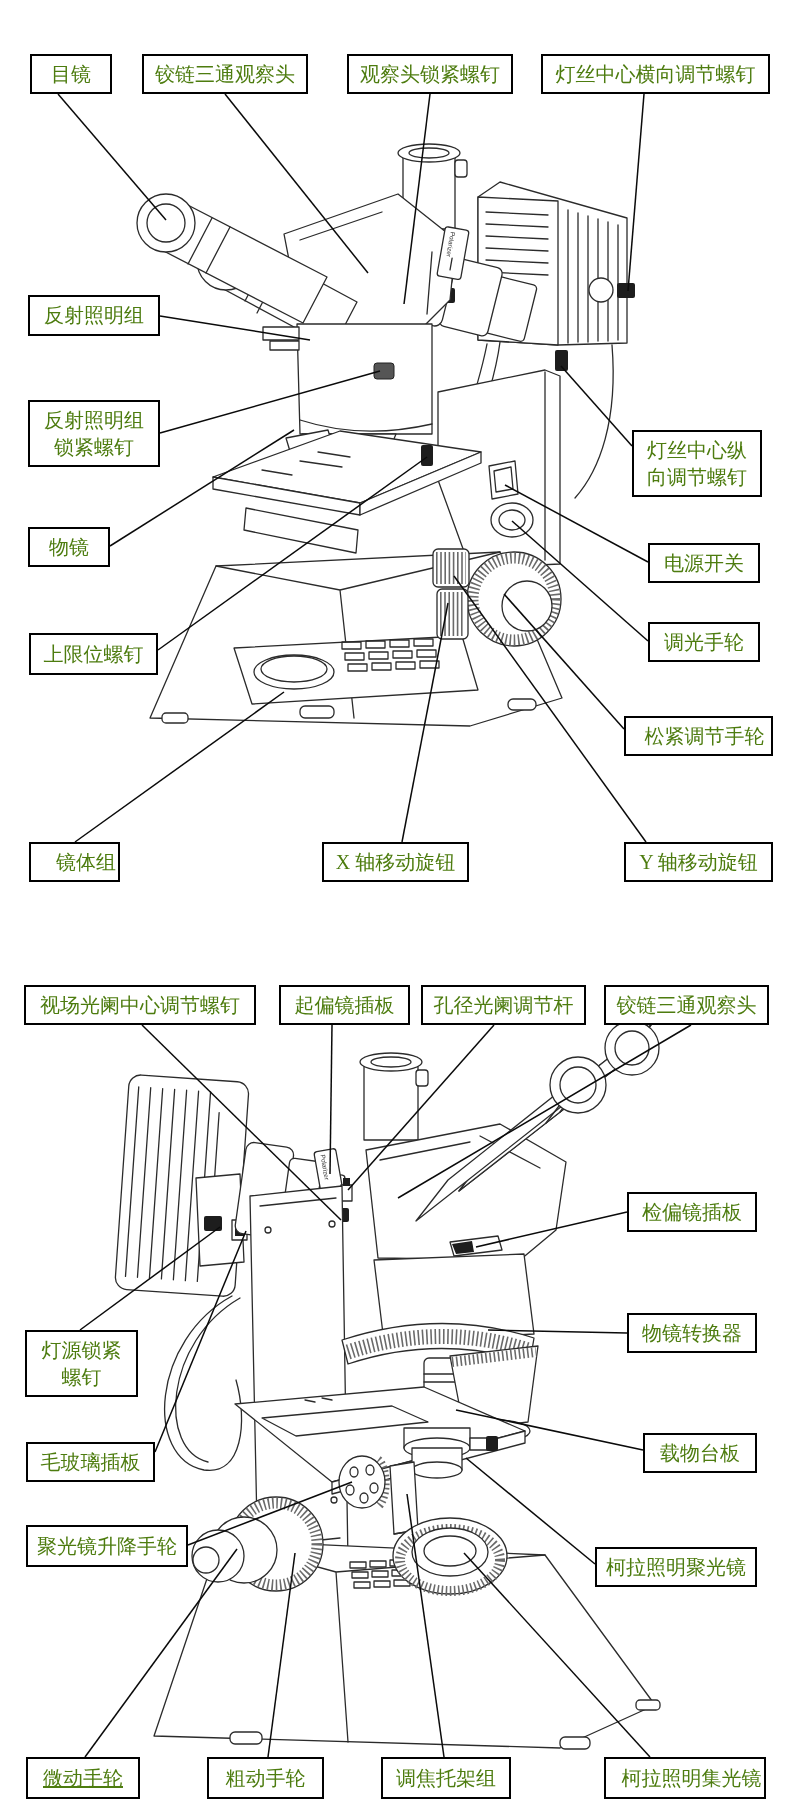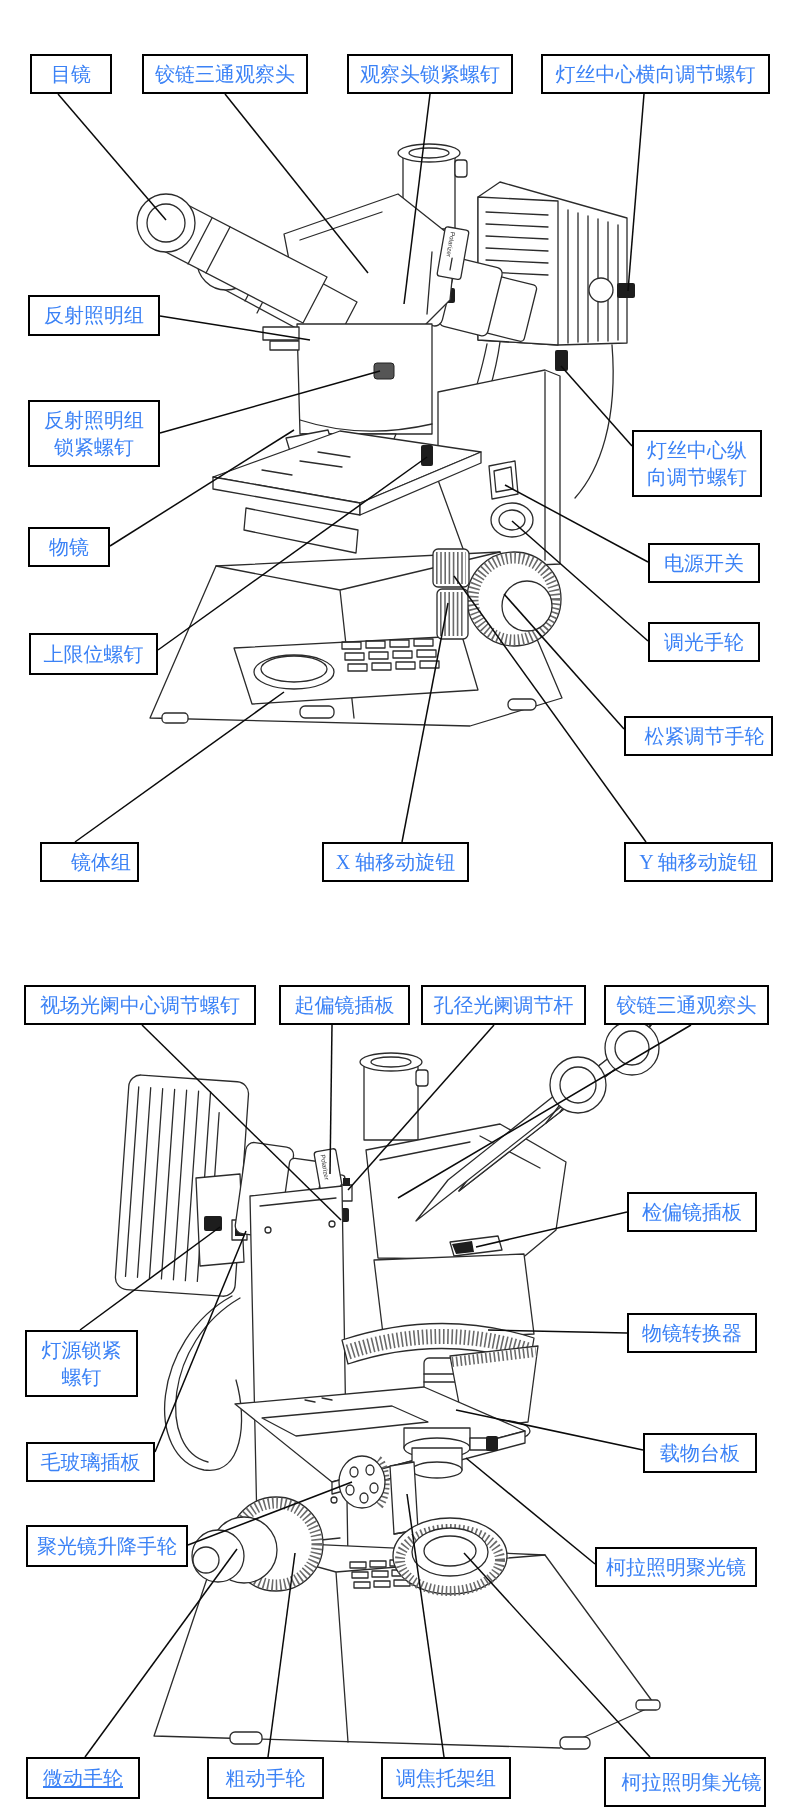--- a/index.html
+++ b/index.html
@@ -2,21 +2,21 @@
 <html><head>
 <meta charset="utf-8">
 <style>
   html,body{margin:0;padding:0;background:#fff;}
   .page{position:relative;width:790px;height:1819px;background:#fff;overflow:hidden;
         font-family:"Liberation Serif","DejaVu Serif",serif;}
   .art,.overlay{position:absolute;left:0;}
   .overlay{top:0;width:790px;height:1819px;pointer-events:none;}
   .callout{position:absolute;box-sizing:border-box;border:2px solid #000;background:#fff;
            display:flex;align-items:center;justify-content:center;text-align:center;
-           font-size:20px;line-height:27px;color:#3b82f6;white-space:pre-line;z-index:3;}
+           font-size:20px;line-height:27px;color:#4d7c0f;white-space:pre-line;z-index:3;}
   svg .s{fill:none;stroke:#2b2b2b;stroke-width:1.3;stroke-linejoin:round;stroke-linecap:round;}
   svg .sf{fill:#fff;stroke:#2b2b2b;stroke-width:1.3;stroke-linejoin:round;}
   svg .k{fill:#1d1d1d;stroke:none;}
   svg .kf{fill:#555;stroke:#222;stroke-width:1;}
   svg .kn{fill:none;stroke:#6a6a6a;stroke-dasharray:1.6,2.6;}
   svg .tiny{font-family:"Liberation Sans","DejaVu Sans",sans-serif;font-size:6.5px;fill:#333;}
   .leader{stroke:#0a0a0a;stroke-width:1.5;}
 </style>
 </head>
 <body>
@@ -335,21 +335,21 @@
 
 <div class="callout" style="left: 30px; top: 54px; width: 82px; height: 40px;">目镜</div>
     <div class="callout" style="left: 142px; top: 54px; width: 166px; height: 40px;">铰链三通观察头</div>
     <div class="callout" style="left: 347px; top: 54px; width: 166px; height: 40px;">观察头锁紧螺钉</div>
     <div class="callout" style="left: 541px; top: 54px; width: 229px; height: 40px;">灯丝中心横向调节螺钉</div>
     <div class="callout" style="left: 28px; top: 295px; width: 132px; height: 41px;">反射照明组</div>
     <div class="callout" style="left: 28px; top: 400px; width: 132px; height: 67px;">反射照明组
 锁紧螺钉</div>
     <div class="callout" style="left: 28px; top: 527px; width: 82px; height: 40px;">物镜</div>
     <div class="callout" style="left: 29px; top: 633px; width: 129px; height: 42px;">上限位螺钉</div>
-    <div class="callout" style="left: 40px; top: 842px; width: 99px; height: 40px; padding-left: 23px;">镜体组</div>
+    <div class="callout" style="left: 29px; top: 842px; width: 91px; height: 40px; padding-left: 23px;">镜体组</div>
     <div class="callout" style="left: 322px; top: 842px; width: 147px; height: 40px;">X 轴移动旋钮</div>
     <div class="callout" style="left: 624px; top: 842px; width: 149px; height: 40px;">Y 轴移动旋钮</div>
     <div class="callout" style="left: 624px; top: 716px; width: 149px; height: 40px; padding-left: 12px;">松紧调节手轮</div>
     <div class="callout" style="left: 648px; top: 622px; width: 112px; height: 40px;">调光手轮</div>
     <div class="callout" style="left: 648px; top: 543px; width: 112px; height: 40px;">电源开关</div>
     <div class="callout" style="left: 632px; top: 430px; width: 130px; height: 67px;">灯丝中心纵
 向调节螺钉</div>
     <div class="callout" style="left: 24px; top: 985px; width: 232px; height: 40px;">视场光阑中心调节螺钉</div>
     <div class="callout" style="left: 279px; top: 985px; width: 131px; height: 40px;">起偏镜插板</div>
     <div class="callout" style="left: 421px; top: 985px; width: 165px; height: 40px;">孔径光阑调节杆</div>
@@ -358,14 +358,14 @@
     <div class="callout" style="left: 627px; top: 1313px; width: 130px; height: 40px;">物镜转换器</div>
     <div class="callout" style="left: 643px; top: 1433px; width: 114px; height: 40px;">载物台板</div>
     <div class="callout" style="left: 595px; top: 1547px; width: 162px; height: 40px;">柯拉照明聚光镜</div>
     <div class="callout" style="left: 25px; top: 1330px; width: 113px; height: 67px;">灯源锁紧
 螺钉</div>
     <div class="callout" style="left: 26px; top: 1442px; width: 129px; height: 40px;">毛玻璃插板</div>
     <div class="callout" style="left: 26px; top: 1525px; width: 162px; height: 42px;">聚光镜升降手轮</div>
     <div class="callout" style="left: 26px; top: 1757px; width: 114px; height: 42px; text-decoration: underline;">微动手轮</div>
     <div class="callout" style="left: 207px; top: 1757px; width: 117px; height: 42px;">粗动手轮</div>
     <div class="callout" style="left: 381px; top: 1757px; width: 130px; height: 42px;">调焦托架组</div>
-    <div class="callout" style="left: 604px; top: 1757px; width: 162px; height: 50px; padding-left: 13px;">柯拉照明集光镜</div>
+    <div class="callout" style="left: 604px; top: 1757px; width: 162px; height: 42px; padding-left: 13px;">柯拉照明集光镜</div>
   </div>
 
 </body></html>

